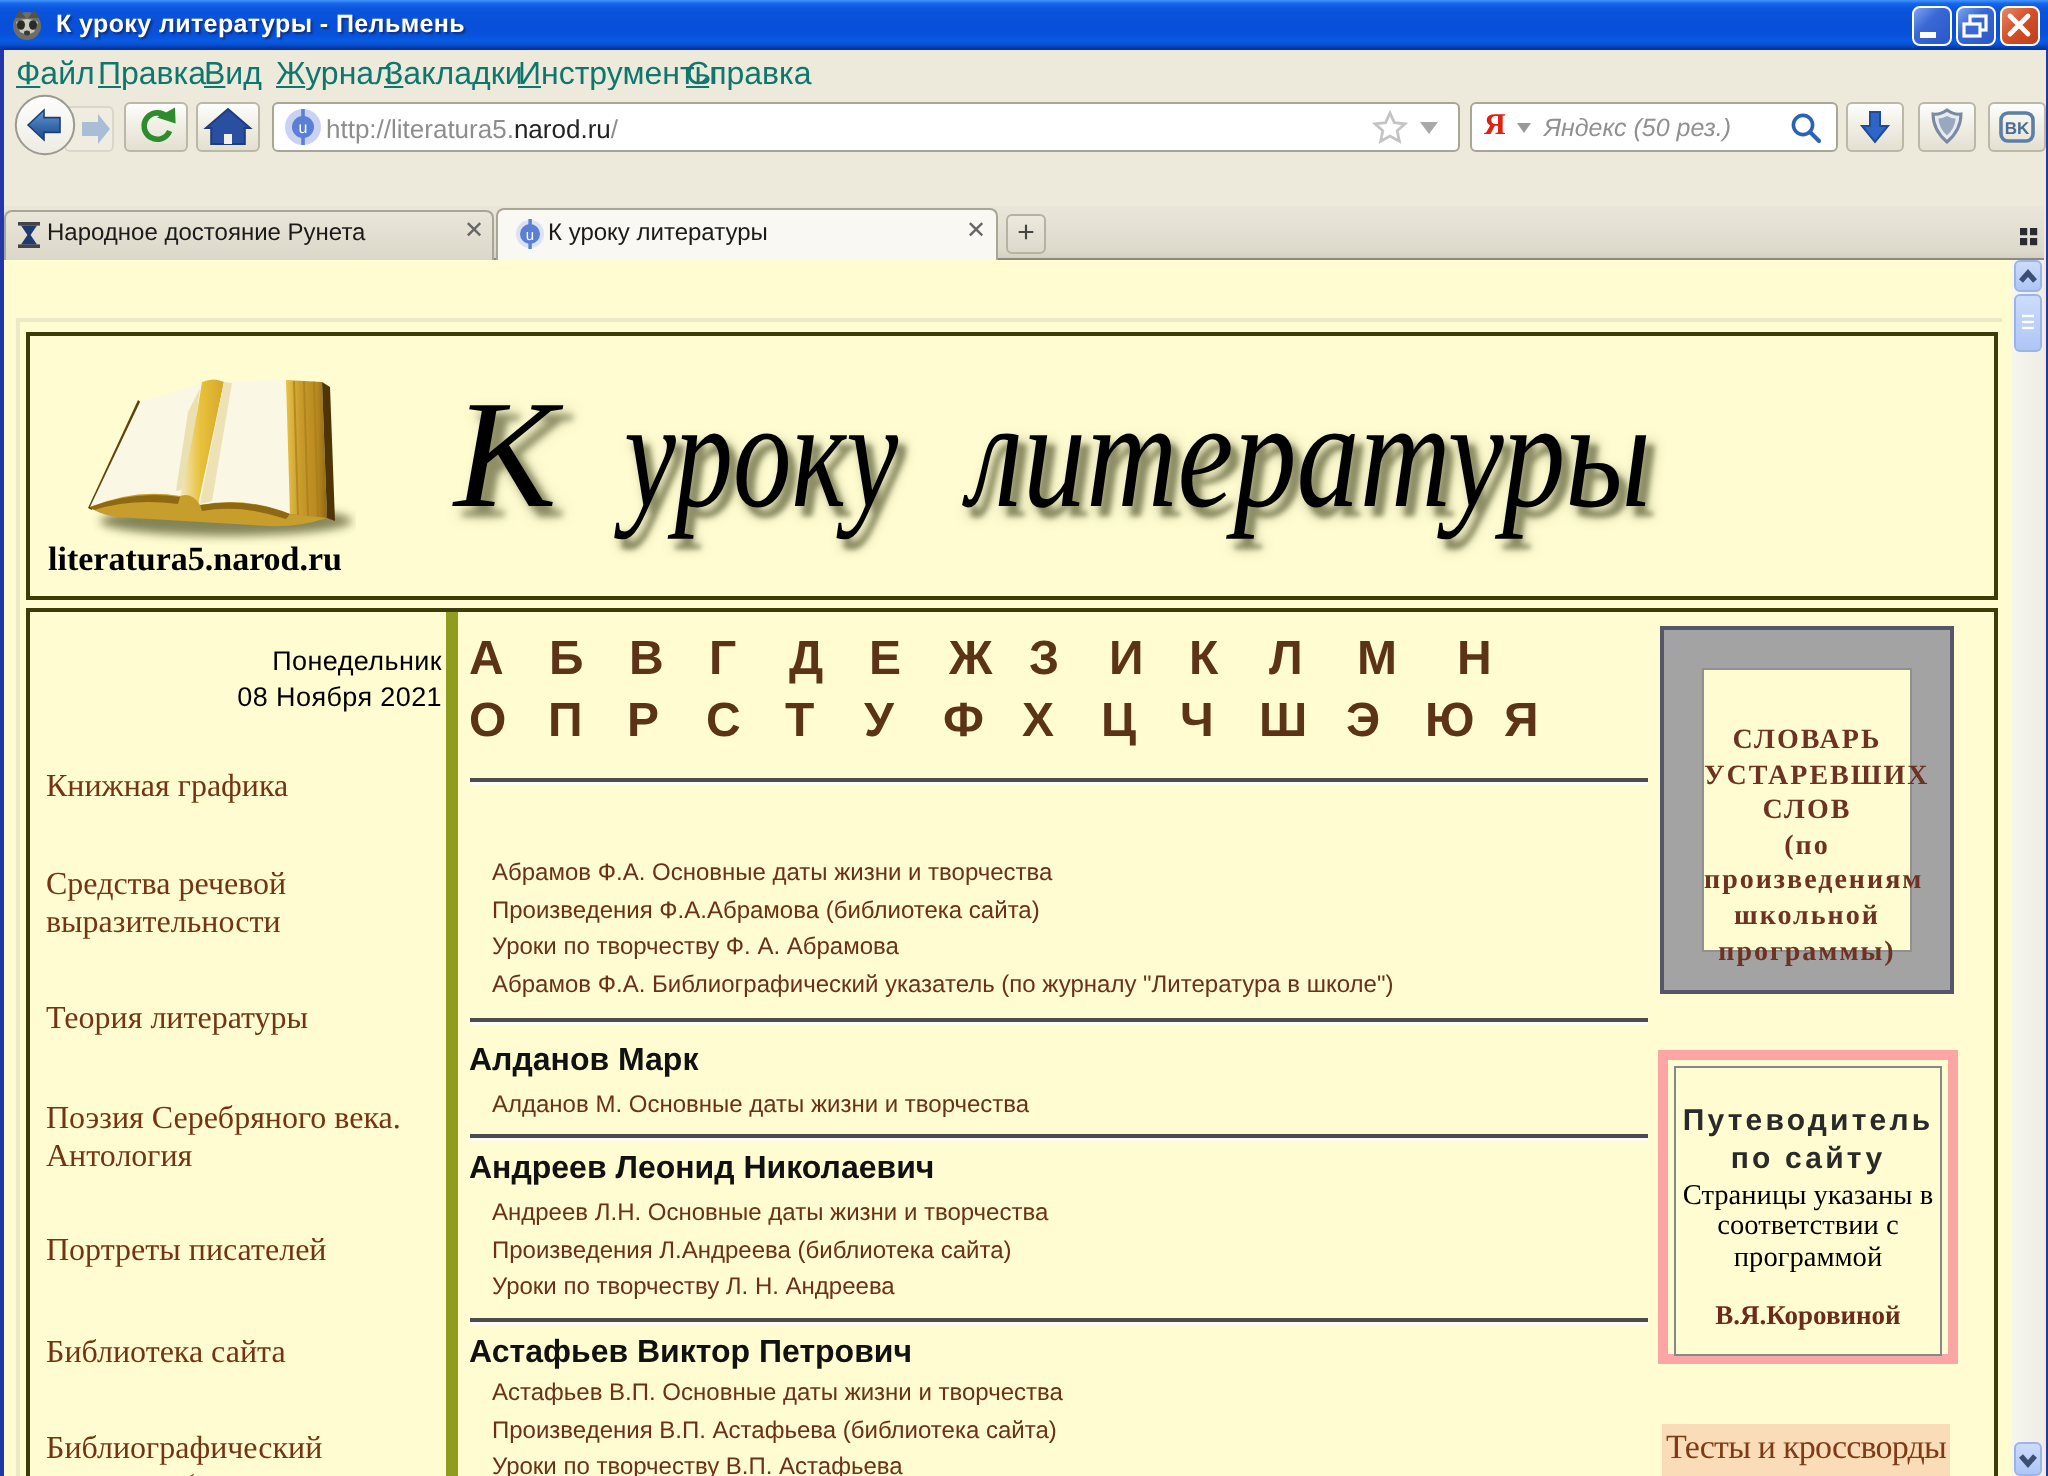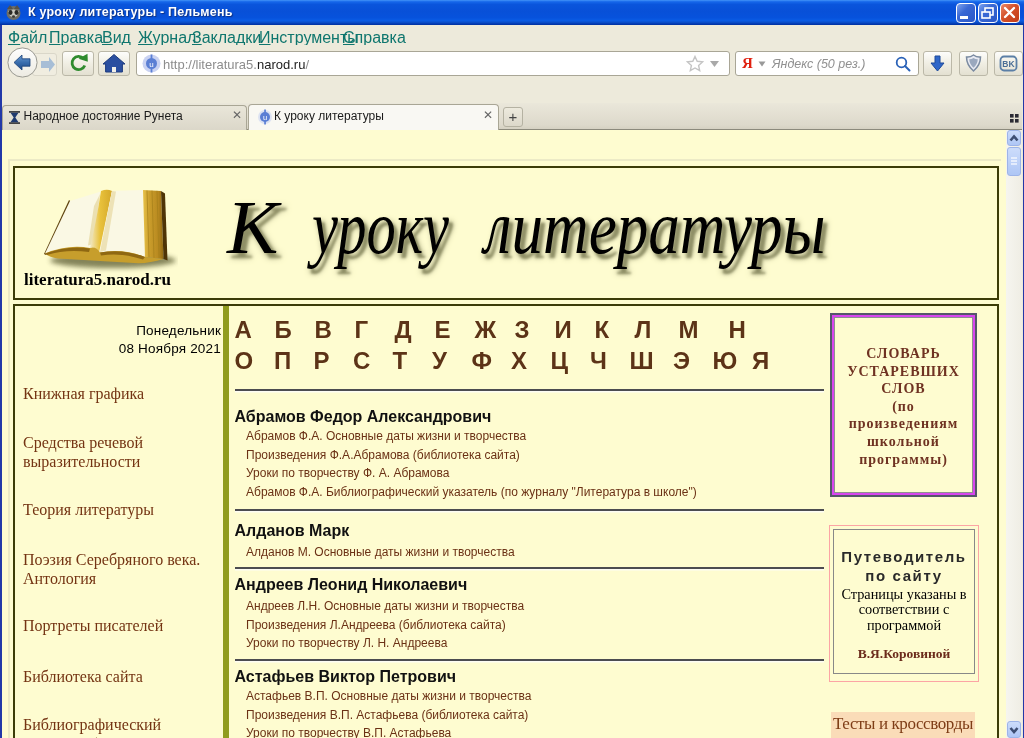--- a/index.html
+++ b/index.html
@@ -59,26 +59,26 @@
   .side-date{left:17px;width:202px;text-align:right;font-size:13.5px;letter-spacing:0.2px;color:#000;}
   .side-link{left:21px;font-family:"Liberation Serif",serif;font-size:16px;color:#743413;line-height:19px;}
   
   .alpha{left:232.5px;font-weight:bold;font-size:24px;color:#5C3317;white-space:nowrap;}
   .alpha span{display:inline-block;width:40px;}
   .alpha.r2 span{width:39.5px;}
   .hr{left:232.5px;width:589px;height:2px;background:#4C4C50;box-shadow:0 1.5px 0 rgba(252,252,255,0.75);}
   .chead{left:232.5px;font-size:16px;font-weight:bold;color:#111;white-space:nowrap;}
   .clinks{left:244px;font-size:12px;color:#6B3115;line-height:18.5px;white-space:nowrap;}
   
-  #dictbox{left:828px;top:183px;width:147px;height:184px;border:2px solid #56566A;background:#d946ef;
-    padding:2px;box-sizing:border-box;}
+  #dictbox{left:828px;top:183px;width:147px;height:184px;border:2px solid #56566A;background:#a3a3a3;
+    padding:19px;box-sizing:border-box;}
   #dictinner{width:100%;height:100%;border:1px solid #909090;background:#FEFCD0;box-sizing:border-box;
     text-align:center;font-family:"Liberation Serif",serif;font-weight:bold;
     color:#6F3222;letter-spacing:1px;line-height:17.6px;padding-top:27px;font-size:14px;}
-  #guidebox{left:827px;top:395px;width:150px;height:157px;border:1px solid #fca5a5;box-sizing:border-box;}
+  #guidebox{left:827px;top:395px;width:150px;height:157px;border:5px solid #fca5a5;box-sizing:border-box;}
   #guideinner{margin:3px;height:145px;border:1px solid #888;text-align:center;box-sizing:border-box;}
   #guidetitle{font-size:15px;font-weight:bold;color:#2A2A2A;letter-spacing:1.6px;line-height:19px;margin-top:17px;}
   #guidetext{font-family:"Liberation Serif",serif;font-size:14.3px;color:#000;line-height:15.3px;margin-top:2px;}
   #guidesig{font-family:"Liberation Serif",serif;font-weight:bold;font-size:13.5px;color:#6B2B1B;margin-top:13px;}
   #tests{left:829px;top:582px;width:144px;height:28px;background:#FADCB8;
     font-family:"Liberation Serif",serif;font-size:17px;color:#7E3C16;text-align:center;line-height:24px;letter-spacing:-0.4px;}
   
   #scroll{left:1006px;top:130px;width:16px;height:608px;background:linear-gradient(90deg,#F6F5EF,#EFEDE4);z-index:45;}
   .sbtn{position:absolute;left:1px;width:14px;border:1px solid #9DB4E8;border-radius:3px;box-sizing:border-box;
     background:linear-gradient(180deg,#CCDCFB,#AEC6F5);}
@@ -278,21 +278,20 @@
   <div class="abs side-link" style="top:303px">Средства речевой<br>выразительности</div>
   <div class="abs side-link" style="top:370px">Теория литературы</div>
   <div class="abs side-link" style="top:420px">Поэзия Серебряного века.<br>Антология</div>
   <div class="abs side-link" style="top:486px">Портреты писателей</div>
   <div class="abs side-link" style="top:537px">Библиотека сайта</div>
   <div class="abs side-link" style="top:585px">Библиографический<br>указатель (по</div>
 
   <div class="abs alpha" style="top:186px"><span>А</span><span>Б</span><span>В</span><span>Г</span><span>Д</span><span>Е</span><span>Ж</span><span>З</span><span>И</span><span>К</span><span>Л</span><span style="margin-left:4px">М</span><span style="margin-left:10px">Н</span></div>
   <div class="abs alpha r2" style="top:217px"><span>О</span><span>П</span><span>Р</span><span>С</span><span>Т</span><span>У</span><span>Ф</span><span>Х</span><span>Ц</span><span>Ч</span><span>Ш</span><span style="margin-left:4px">Э</span><span>Ю</span><span>Я</span></div>
   <div class="abs hr" style="top:259px"></div>
-  <div class="abs chead" style="top:277.5px">Абрамов Федор Александрович</div>
   <div class="abs clinks" style="top:297px">Абрамов Ф.А. Основные даты жизни и творчества<br>Произведения Ф.А.Абрамова (библиотека сайта)<br>Уроки по творчеству Ф. А. Абрамова<br>Абрамов Ф.А. Библиографический указатель (по журналу "Литература в школе")</div>
   <div class="abs hr" style="top:379px"></div>
   <div class="abs chead" style="top:392px">Алданов Марк</div>
   <div class="abs clinks" style="top:412.5px">Алданов М. Основные даты жизни и творчества</div>
   <div class="abs hr" style="top:437px"></div>
   <div class="abs chead" style="top:446px">Андреев Леонид Николаевич</div>
   <div class="abs clinks" style="top:467px">Андреев Л.Н. Основные даты жизни и творчества<br>Произведения Л.Андреева (библиотека сайта)<br>Уроки по творчеству Л. Н. Андреева</div>
   <div class="abs hr" style="top:529px"></div>
   <div class="abs chead" style="top:538px">Астафьев Виктор Петрович</div>
   <div class="abs clinks" style="top:557px">Астафьев В.П. Основные даты жизни и творчества<br>Произведения В.П. Астафьева (библиотека сайта)<br>Уроки по творчеству В.П. Астафьева</div>

